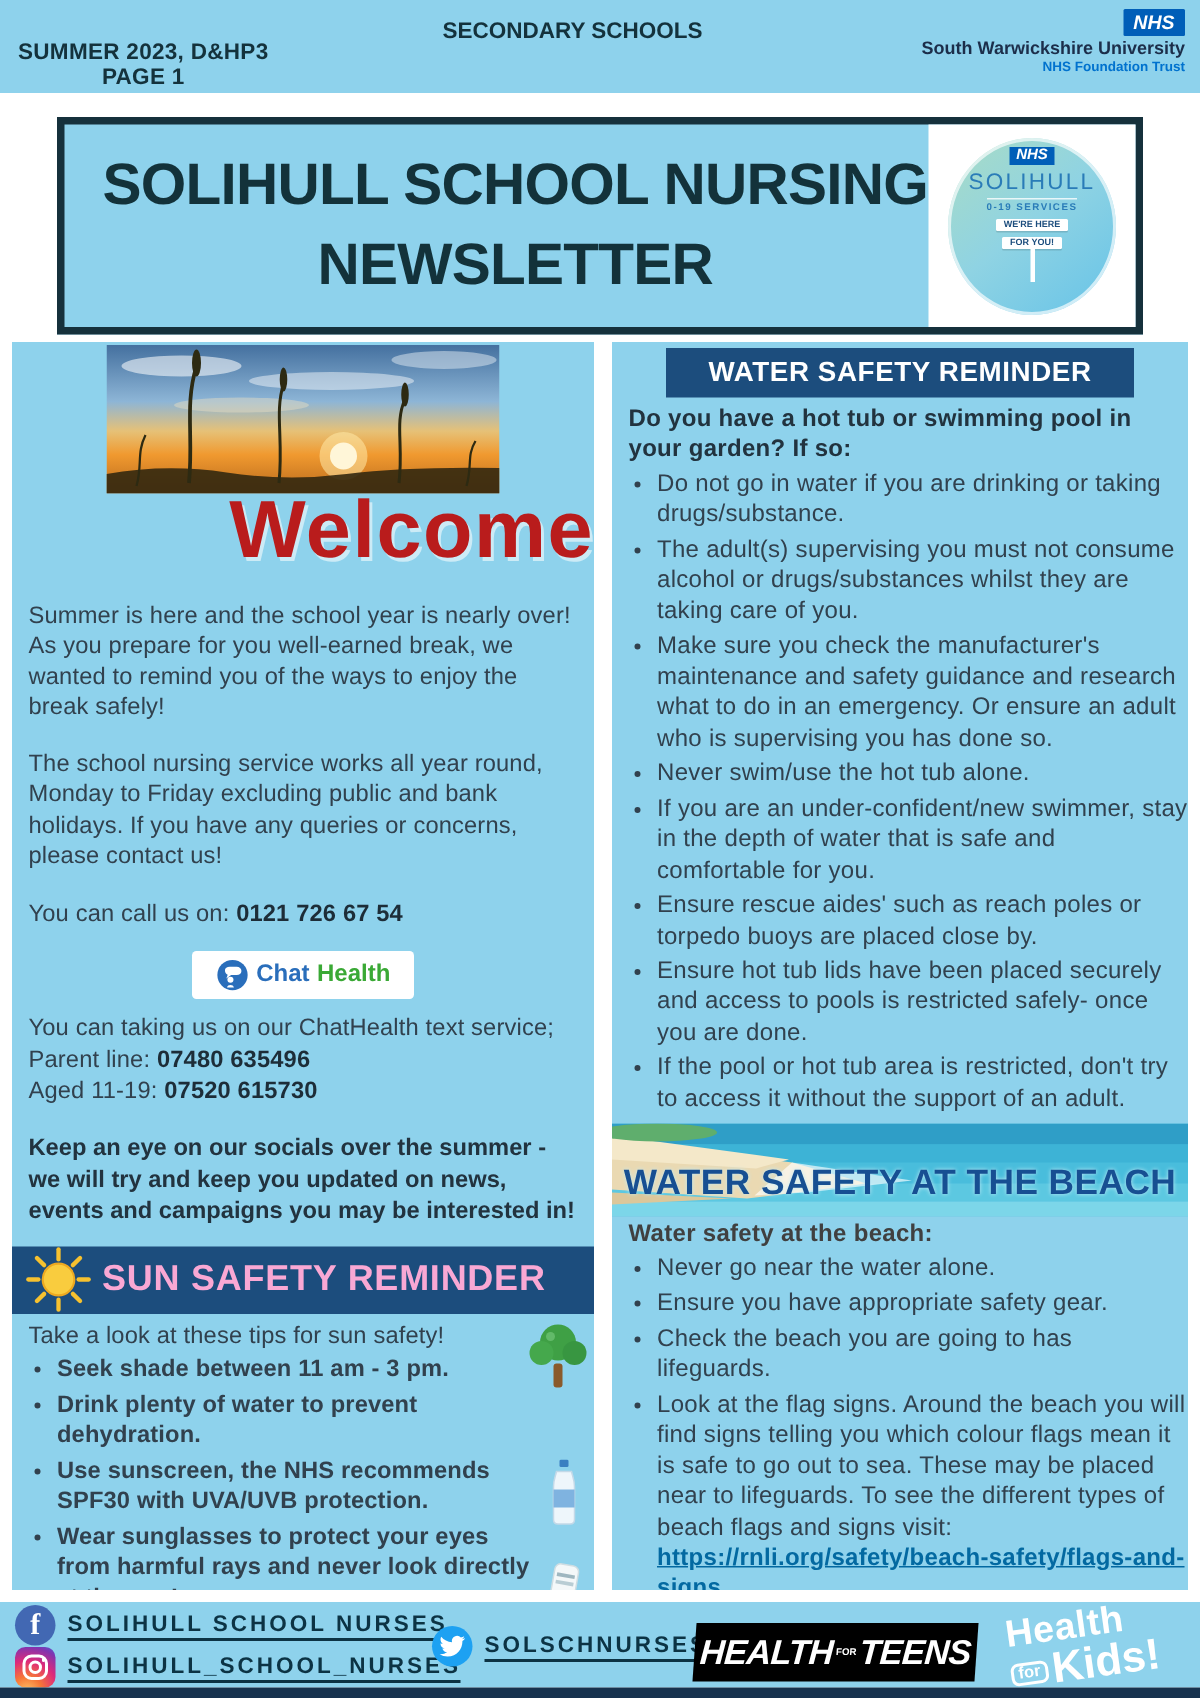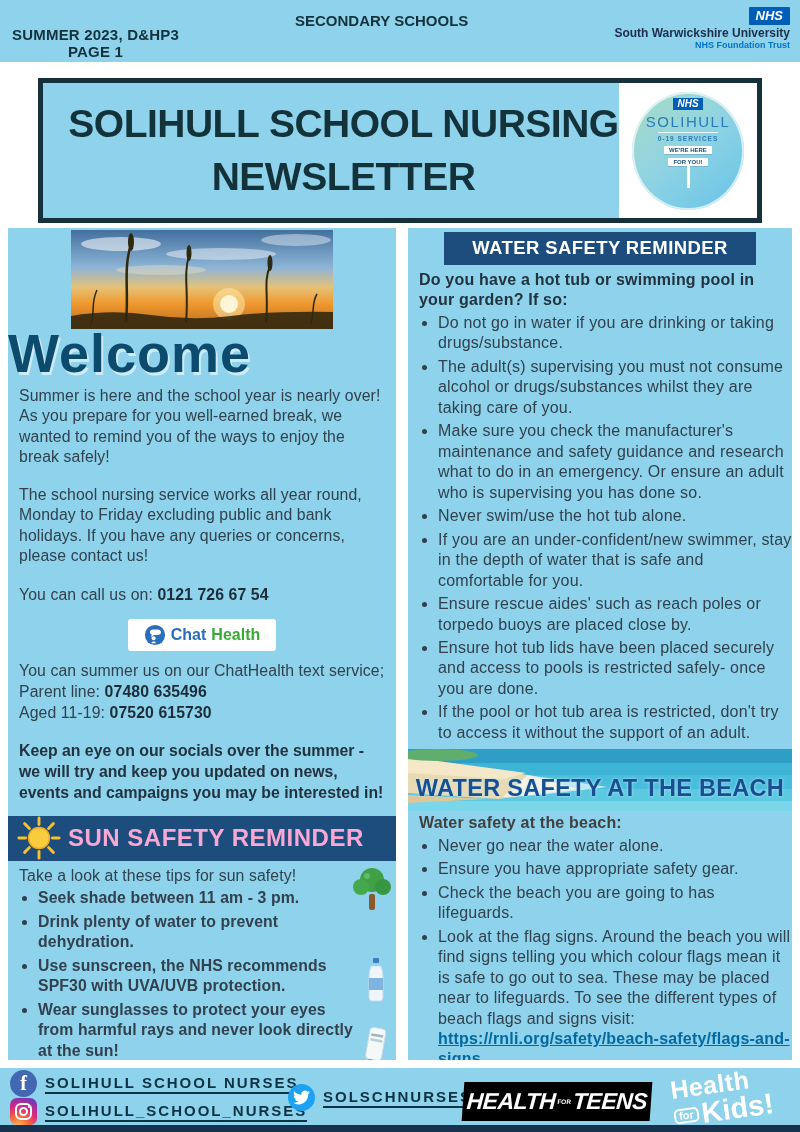--- a/index.html
+++ b/index.html
@@ -28,22 +28,22 @@
   .sol-post { width:3px; height:22px; background:#ffffff; margin-top:0; }
 
   
   .col-left  { position:absolute; top:228px; left:8px;   width:388px; height:832px; background:#8ed2ec; overflow:hidden; }
   .col-right { position:absolute; top:228px; left:408px; width:384px; height:832px; background:#8ed2ec; overflow:hidden; }
   .pad { margin-left:11px; margin-right:9px; }
   .body-txt { color:#31414e; font-size:15.8px; line-height:1.3; letter-spacing:.1px; }
 
   
   .sunset { display:block; width:262px; height:99px; margin:2px auto 0; }
-  .welcome { text-align:left; color:#0c4a6e; font-weight:800; font-size:54px; line-height:1.05; margin-top:-4px; text-shadow:2px 3px 0 rgba(255,255,255,.55); letter-spacing:1px; }
-  .p1 { margin-top:4px; }
+  .welcome { text-align:right; color:#b91c1c; font-weight:800; font-size:54px; line-height:1.05; margin-top:-4px; text-shadow:2px 3px 0 rgba(255,255,255,.55); letter-spacing:1px; }
+  .p1 { margin-top:19px; }
   .p2 { margin-top:17px; }
   .call-line { margin-top:18px; }
   .ph { font-weight:800; color:#1d2d38; }
   .chathealth { display:flex; width:148px; margin:14px auto 0; background:#ffffff; border-radius:3px; padding:5px 10px; align-items:center; justify-content:center; gap:5px; }
   .ch-icon { width:22px; height:22px; }
   .ch-chat { color:#2a6ebb; font-weight:700; font-size:16px; }
   .ch-health { color:#3aa935; font-weight:700; font-size:16px; }
   .msg { margin-top:10px; }
   .socials-note { margin-top:18px; font-weight:800; color:#22333f; font-size:15.8px; line-height:1.32; }
   .sun-banner { margin-top:12px; height:45px; background:#1c4d7d; display:flex; align-items:center; }
@@ -169,21 +169,21 @@
         <circle cx="12" cy="12" r="11" fill="#2a6ebb"></circle>
         <path d="M6.5 8.5 C6.5 7 8 6 10 6 L15 6 C17 6 18.5 7.2 18.5 9 C18.5 10.8 17 12 15 12 L11 12 L7.5 14.5 L8.5 11.8 C7.2 11.2 6.5 10 6.5 8.5 Z" fill="#ffffff"></path>
         <circle cx="10.5" cy="15.5" r="2.2" fill="#ffffff"></circle>
         <path d="M8 21 C8.3 18.6 12.7 18.6 13 21 Z" fill="#ffffff"></path>
       </svg>
       <span class="ch-chat">Chat</span>
         <span class="ch-health">Health</span>
     </div>
 
     <div class="body-txt pad msg">
-      <div>You can summer us on our ChatHealth text service;</div>
+      <div>You can taking us on our ChatHealth text service;</div>
       <div><span>Parent line: </span><span class="ph">07480 635496</span></div>
       <div><span>Aged 11-19: </span><span class="ph">07520 615730</span></div>
     </div>
 
     <p class="socials-note pad">Keep an eye on our socials over the summer - we will try and keep you updated on news, events and campaigns you may be interested in!</p>
 
     <div class="sun-banner">
       <svg class="sun-icon" viewBox="0 0 48 48">
         <g stroke="#f6c12f" stroke-width="3" stroke-linecap="round">
           <line x1="24" y1="3" x2="24" y2="10"></line>

